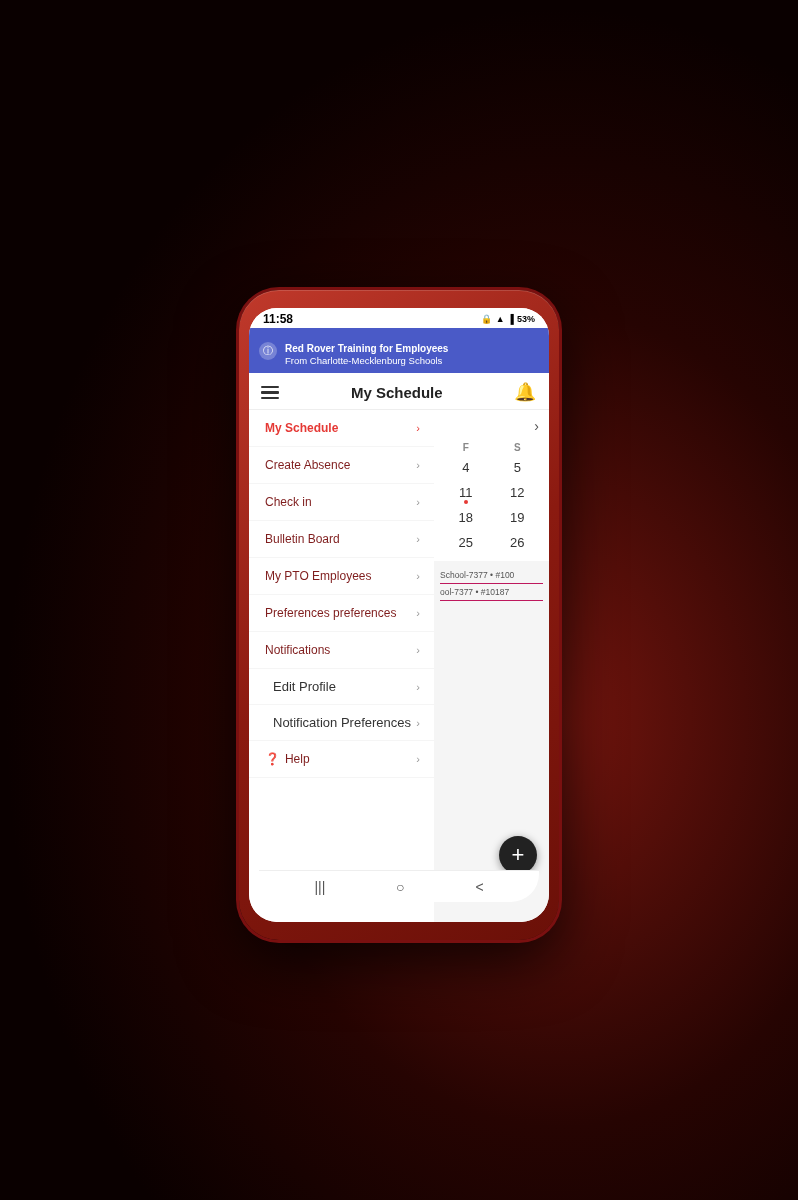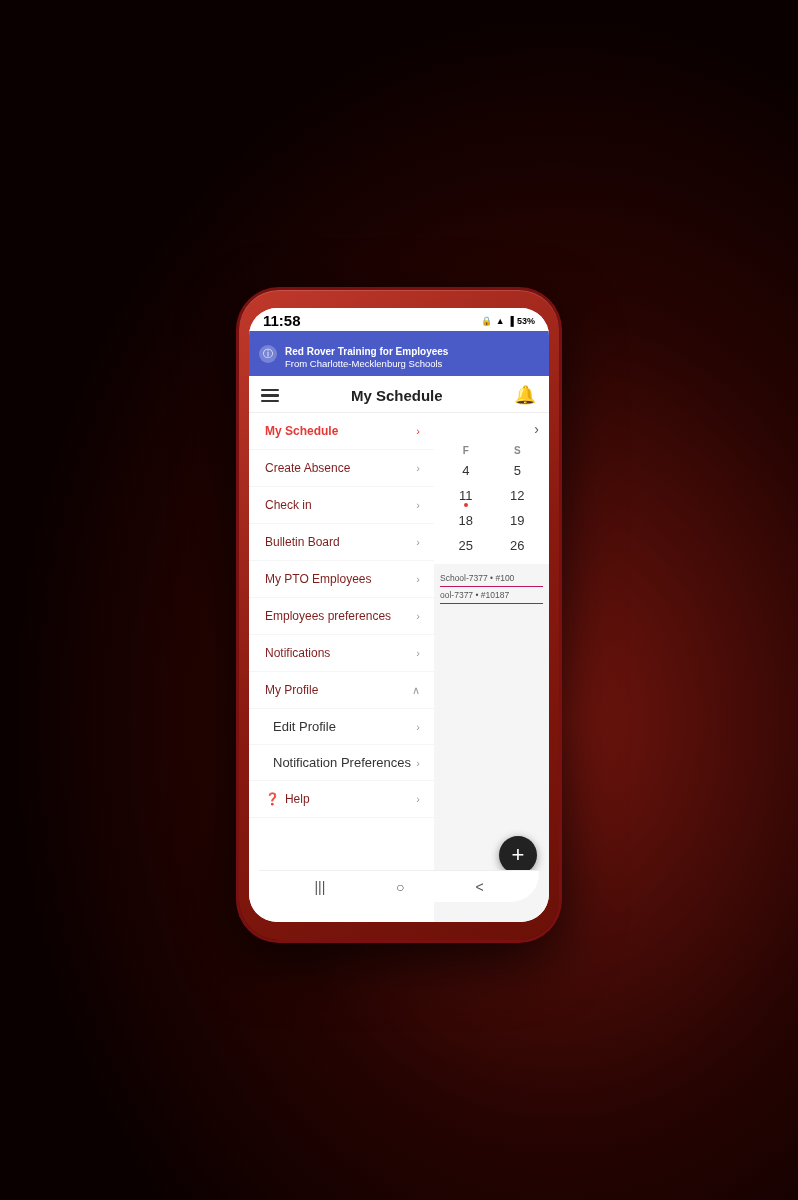--- a/index.html
+++ b/index.html
@@ -67,21 +67,21 @@
       display: flex;
       justify-content: space-between;
       align-items: center;
       padding: 4px 14px 2px;
       font-size: 10px;
       font-weight: bold;
       flex-shrink: 0;
     }
 
     .status-time {
-      font-size: 15px;
+      font-size: 12px;
       font-weight: 700;
       color: #000;
     }
 
     .status-icons {
       display: flex;
       align-items: center;
       gap: 3px;
       font-size: 9px;
       color: #000;
@@ -429,35 +429,31 @@
         </div>
 
         
         <div class="menu-item">
           <span class="menu-item-label">My PTO Employees</span>
           <span class="menu-chevron">›</span>
         </div>
 
         
         <div class="menu-item">
-          <span class="menu-item-label">Employees preferences</span>
+          <span class="menu-item-label">Preferences preferences</span>
           <span class="menu-chevron">›</span>
         </div>
 
         
         <div class="menu-item">
           <span class="menu-item-label">Notifications</span>
           <span class="menu-chevron">›</span>
         </div>
 
         
-        <div class="menu-item profile-parent">
-          <span class="menu-item-label">My Profile</span>
-          <span class="menu-chevron">∧</span>
-        </div>
 
         
         <div class="menu-subitem">
           <span class="menu-subitem-label">Edit Profile</span>
           <span class="menu-chevron">›</span>
         </div>
 
         
         <div class="menu-subitem">
           <span class="menu-subitem-label">Notification Preferences</span>

